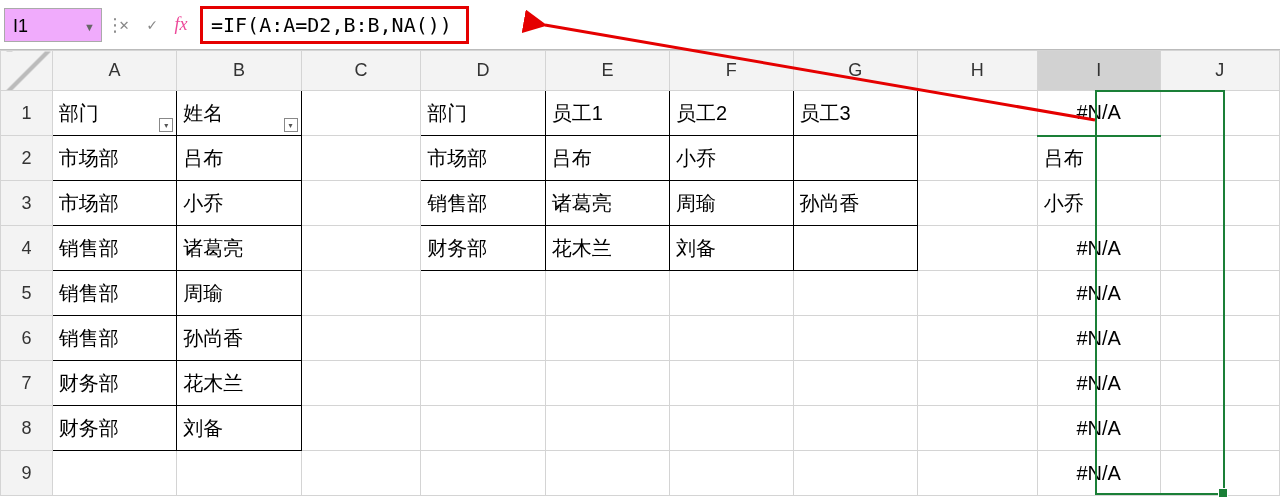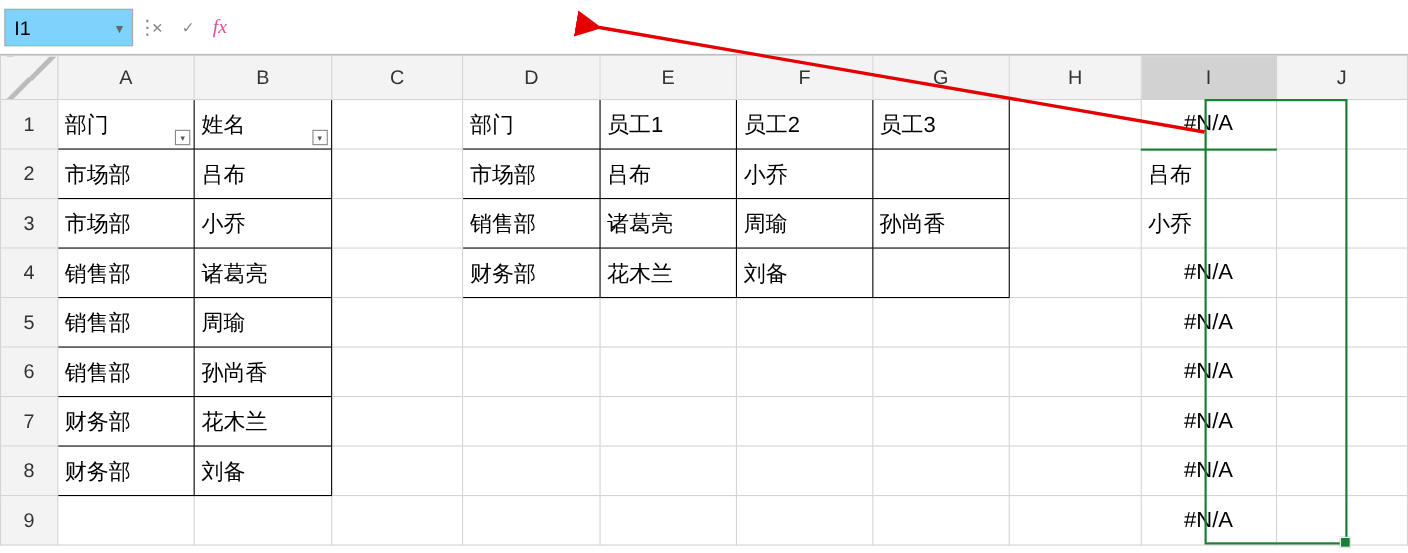--- a/index.html
+++ b/index.html
@@ -17,24 +17,24 @@
   .formula-bar {
     display: flex;
     align-items: center;
     height: 50px;
     border-bottom: 1px solid #bbb;
     padding: 6px 4px 6px 4px;
     font-size: 18px;
     font-family: Consolas, monospace;
   }
   .name-box {
-    width: 117px;
+    width: 98px;
     height: 34px;
     border: 1px solid #aaa;
-    background: #7dd3fc;
+    background: #f0abfc;
     display: flex;
     align-items: center;
     justify-content: space-between;
     padding: 4px 6px 0 8px;
     font-family: Arial, sans-serif;
   }
   .name-box .chev { color: #666; font-size: 11px; }
   .fb-sep {
     width: 8px;
     text-align: center;
@@ -155,20 +155,23 @@
 
 <div class="formula-bar">
   <div class="name-box">
     <span>I1</span>
     <span class="chev">▼</span>
   </div>
   <div class="fb-sep">⋮</div>
   <div class="cancel-btn">✕</div>
   <div class="confirm-btn">✓</div>
   <div class="fx-btn">fx</div>
+  <div class="formula-input-wrap">
+    <span>=IF(A:A=D2,B:B,NA())</span>
+  </div>
 </div>
 
 <div class="sheet-wrap">
 <table class="sheet">
   <colgroup>
     <col style="width:55px">
     <col class="colA">
         <col class="colB">
         <col class="colC">
         <col class="colD">

